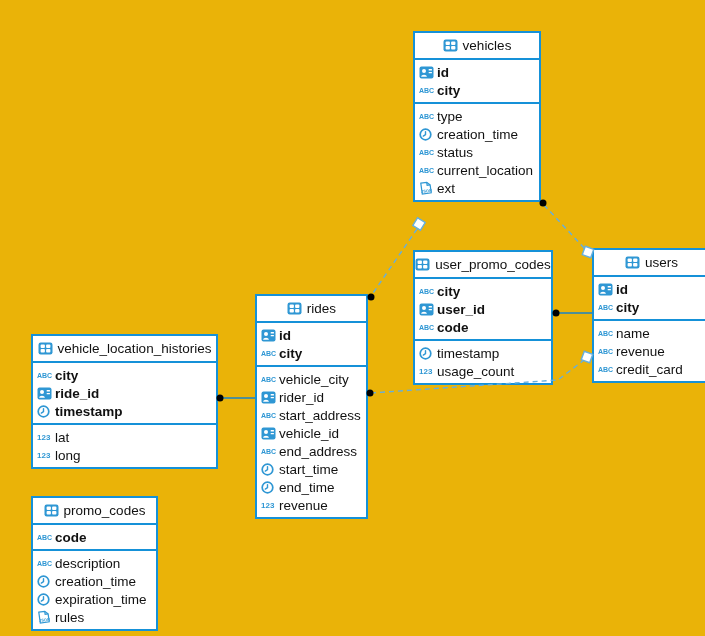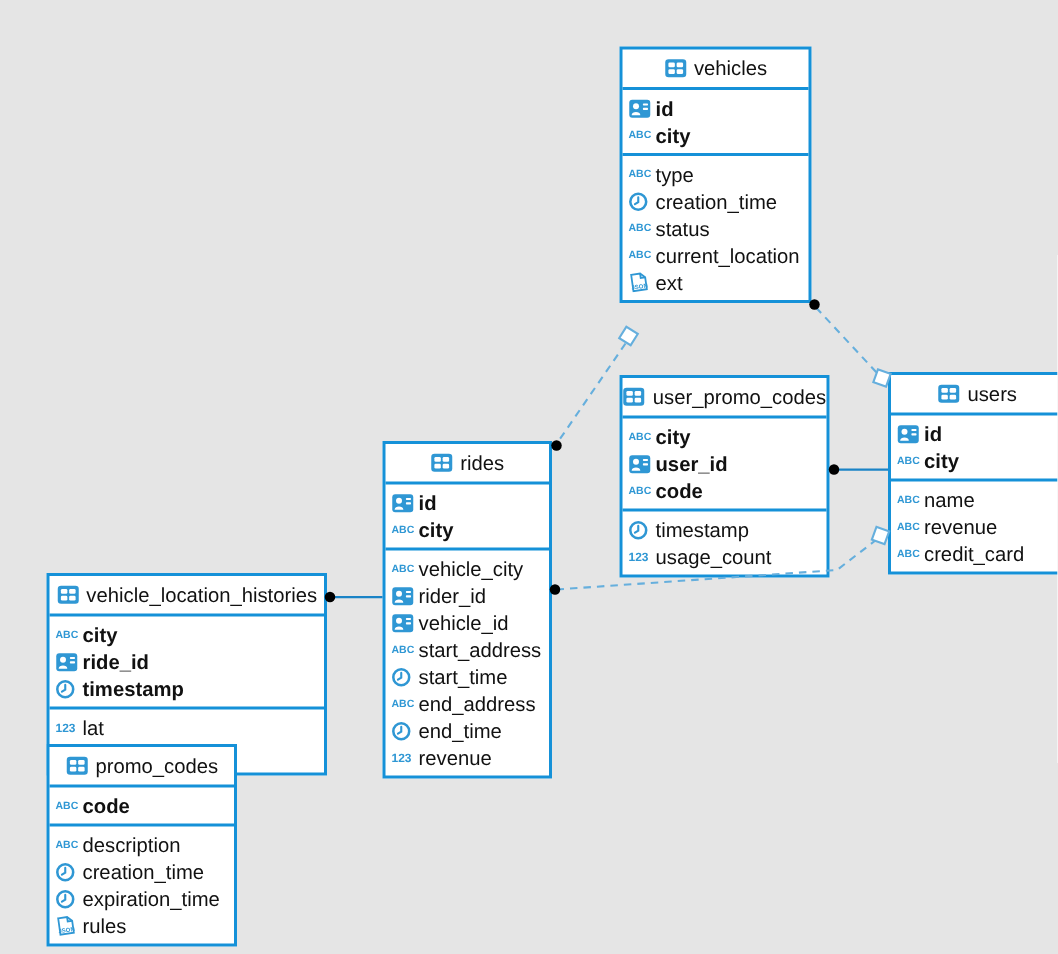--- a/index.html
+++ b/index.html
@@ -1,17 +1,17 @@
 <!DOCTYPE html>
 <html><head>
 <meta charset="utf-8">
 <style>
   html,body{margin:0;padding:0;background:#fff;}
   #canvas{
-    position:relative;width:705px;height:636px;background:#e5e5e5;overflow:hidden;
+    position:relative;width:705px;height:636px;background:#eab308;overflow:hidden;
     font-family:"Liberation Sans", sans-serif;color:#111;
   }
   .table{
     position:absolute;box-sizing:border-box;background:#fff;
     border:2px solid #1591d8;
   }
   .thead{
     height:25px;display:flex;align-items:center;justify-content:center;gap:5px;
     border-bottom:2px solid #1591d8;font-size:13.5px;color:#111;
     white-space:nowrap;overflow:hidden;
@@ -271,69 +271,69 @@
                 <circle cx="5" cy="4.9" r="2" fill="#fff"></circle>
                 <path d="M2.1 10.8 C2.1 7.9 7.9 7.9 7.9 10.8 Z" fill="#fff"></path>
                 <rect x="9.6" y="3" width="3.4" height="1.4" rx="0.5" fill="#fff"></rect>
                 <rect x="9.6" y="5.9" width="3.4" height="1.4" rx="0.5" fill="#fff"></rect>
               </svg>
             </span>
             <span class="cname">rider_id</span>
           </div>
           <div class="trow">
             <span class="icon">
+              <span class="ticon">ABC</span>
+            </span>
+            <span class="cname">start_address</span>
+          </div>
+          <div class="trow">
+            <span class="icon">
               <svg width="15" height="13" viewBox="0 0 15 13">
                 <rect x="0.5" y="0.5" width="14" height="12" rx="2" fill="#2f97d4"></rect>
                 <circle cx="5" cy="4.9" r="2" fill="#fff"></circle>
                 <path d="M2.1 10.8 C2.1 7.9 7.9 7.9 7.9 10.8 Z" fill="#fff"></path>
                 <rect x="9.6" y="3" width="3.4" height="1.4" rx="0.5" fill="#fff"></rect>
                 <rect x="9.6" y="5.9" width="3.4" height="1.4" rx="0.5" fill="#fff"></rect>
               </svg>
             </span>
             <span class="cname">vehicle_id</span>
           </div>
           <div class="trow">
             <span class="icon">
               <span class="ticon">ABC</span>
             </span>
-            <span class="cname">start_address</span>
+            <span class="cname">end_address</span>
           </div>
           <div class="trow">
             <span class="icon">
               <svg width="13" height="13" viewBox="0 0 13 13">
                 <circle cx="6.5" cy="6.5" r="5.3" fill="none" stroke="#2f97d4" stroke-width="1.7"></circle>
                 <path d="M6.5 3.6 V6.7 L4.3 8.1" fill="none" stroke="#2f97d4" stroke-width="1.4" stroke-linecap="round"></path>
               </svg>
             </span>
             <span class="cname">start_time</span>
           </div>
           <div class="trow">
             <span class="icon">
-              <span class="ticon">ABC</span>
-            </span>
-            <span class="cname">end_address</span>
-          </div>
-          <div class="trow">
-            <span class="icon">
               <svg width="13" height="13" viewBox="0 0 13 13">
                 <circle cx="6.5" cy="6.5" r="5.3" fill="none" stroke="#2f97d4" stroke-width="1.7"></circle>
                 <path d="M6.5 3.6 V6.7 L4.3 8.1" fill="none" stroke="#2f97d4" stroke-width="1.4" stroke-linecap="round"></path>
               </svg>
             </span>
             <span class="cname">end_time</span>
           </div>
           <div class="trow">
             <span class="icon">
               <span class="ticon" style="font-size:8px;">123</span>
             </span>
             <span class="cname">revenue</span>
           </div>
         </div>
       </div>
-      <div class="table" style="left: 31px; top: 334px; width: 187px; margin-top: 48px;">
+      <div class="table" style="left: 31px; top: 334px; width: 187px;">
         <div class="thead">
           <span class="icon" style="width: 15px; flex-basis: 15px;">
             <svg width="15" height="13" viewBox="0 0 15 13">
               <rect x="0.5" y="0.5" width="14" height="12" rx="2.2" fill="#2f97d4"></rect>
               <rect x="2.6" y="2.6" width="4.3" height="3.3" rx="0.9" fill="#fff"></rect>
               <rect x="8.1" y="2.6" width="4.3" height="3.3" rx="0.9" fill="#fff"></rect>
               <rect x="2.6" y="7.1" width="4.3" height="3.3" rx="0.9" fill="#fff"></rect>
               <rect x="8.1" y="7.1" width="4.3" height="3.3" rx="0.9" fill="#fff"></rect>
             </svg>
           </span>

